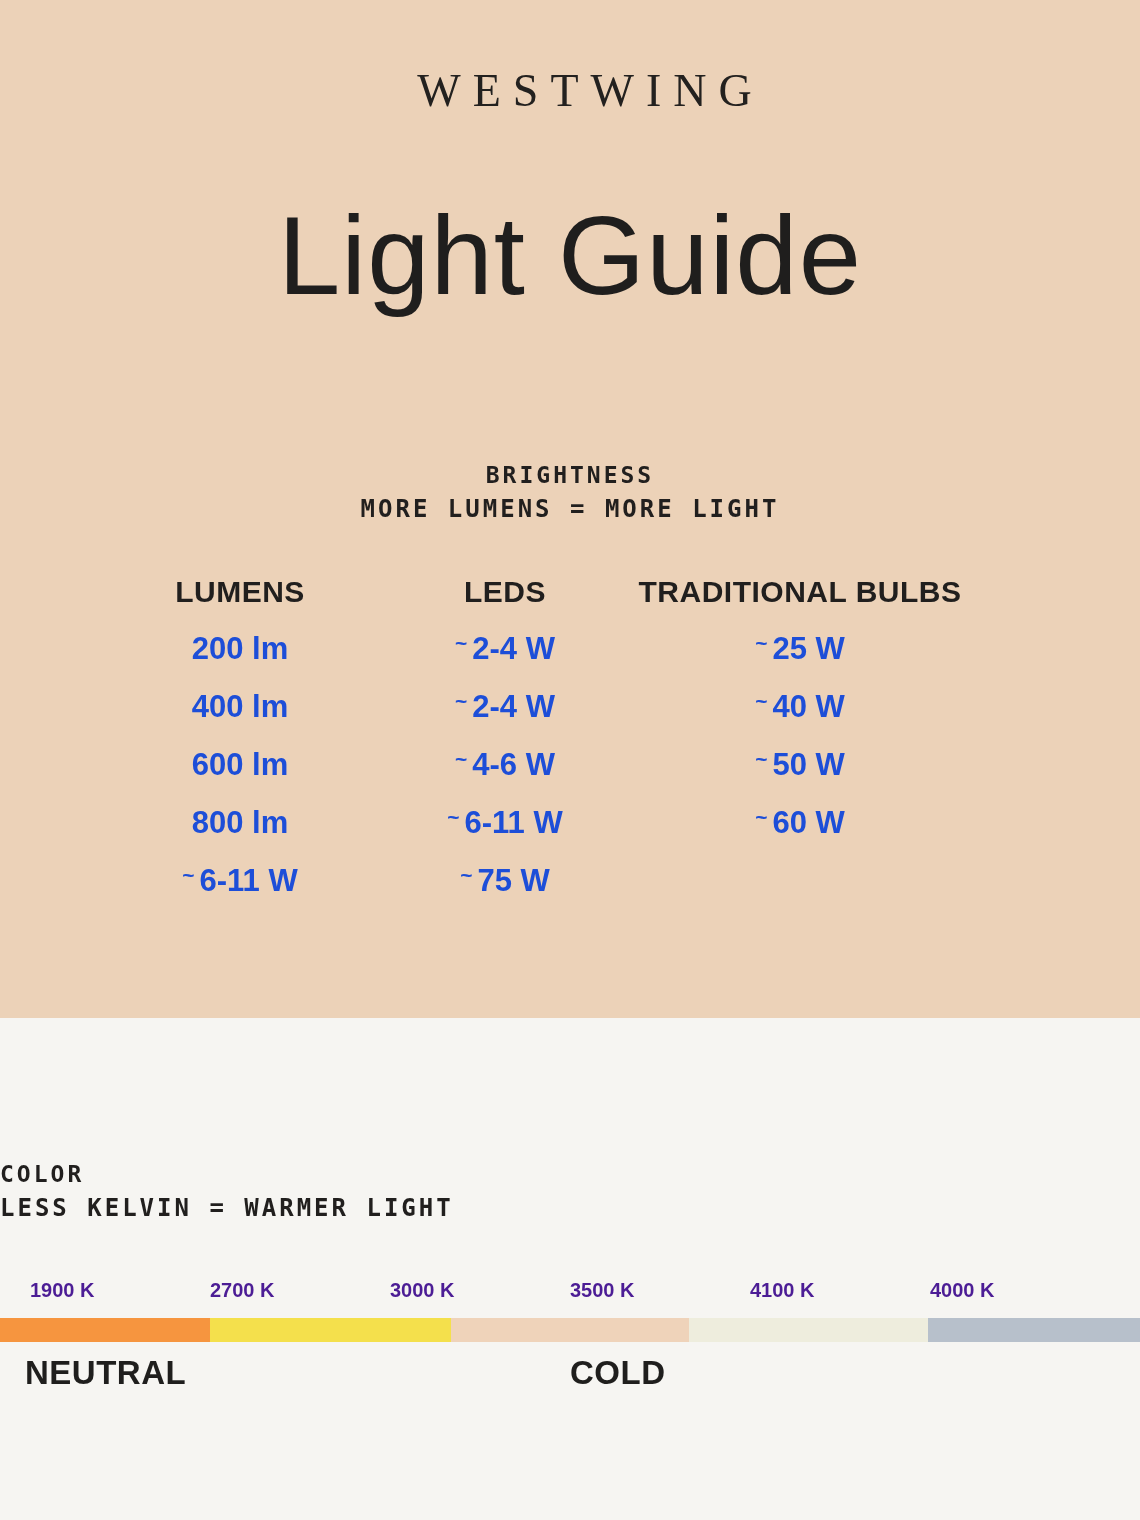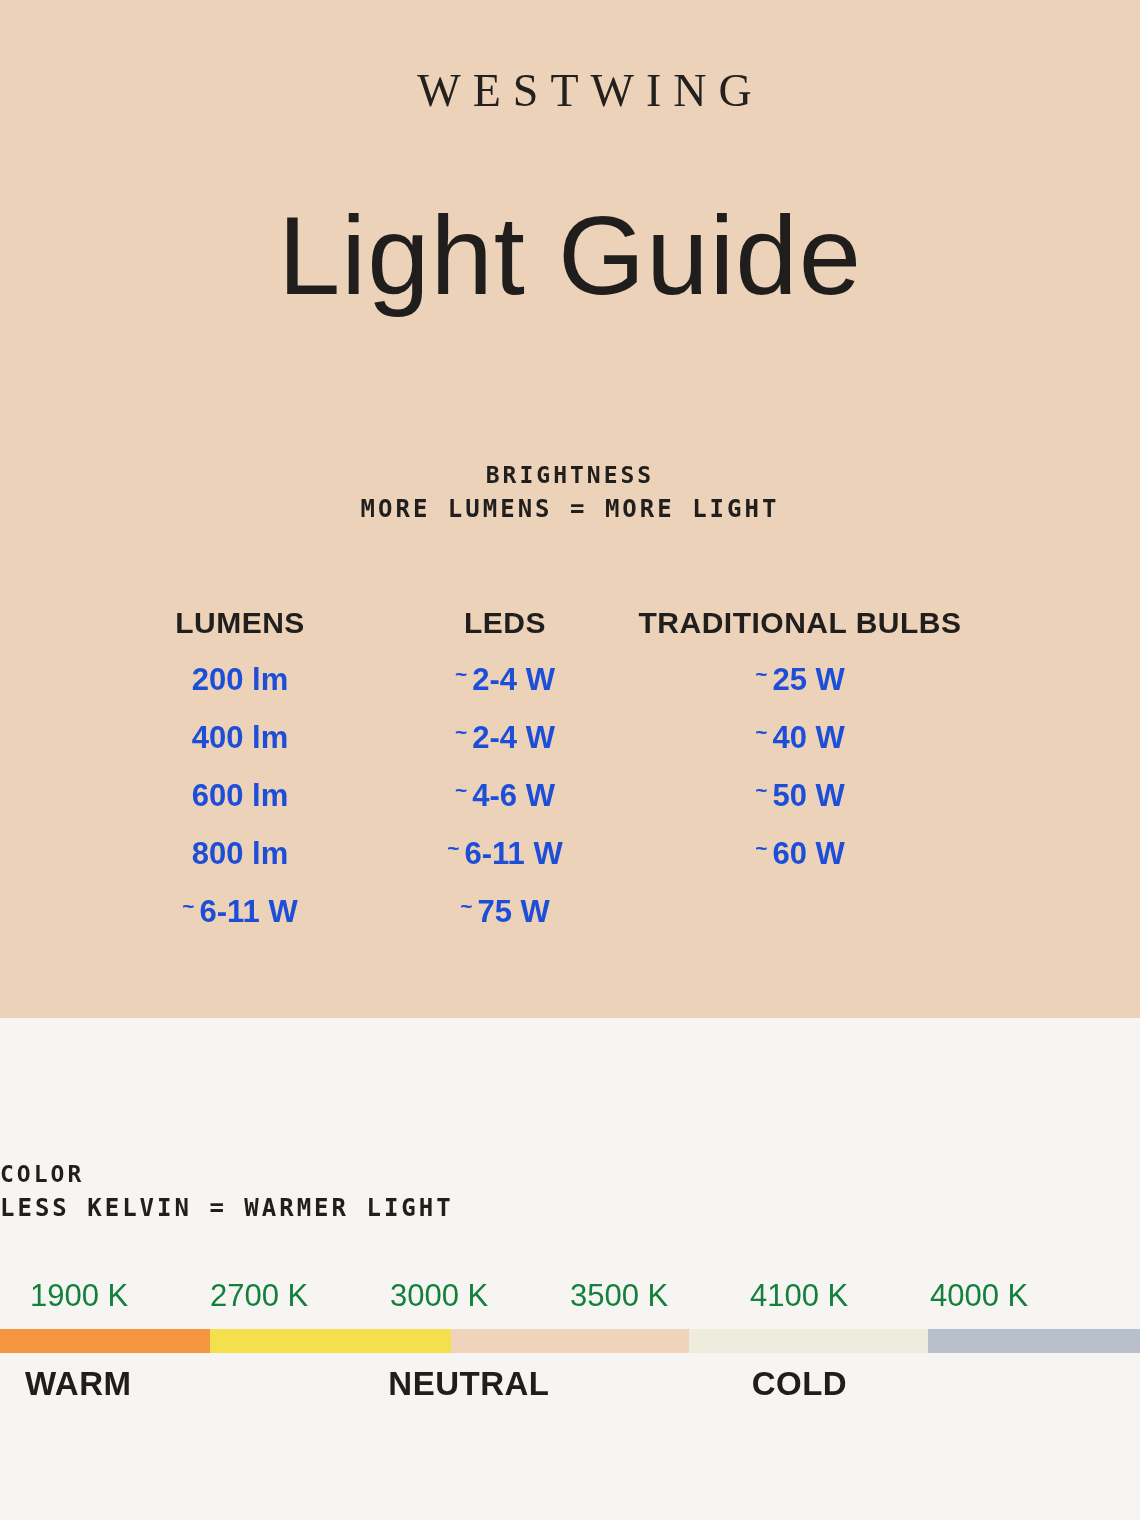--- a/index.html
+++ b/index.html
@@ -52,21 +52,21 @@
   .mono-sub {
     font-family: "DejaVu Sans Mono", monospace;
     font-size: 24px;
     font-weight: 600;
     letter-spacing: 3px;
     line-height: 1;
     margin-top: 10px;
   }
   .brightness-block { margin-top: 152px; }
   .lumens-table {
-    margin-top: 87px;
+    margin-top: 56px;
     margin-left: 100px;
     width: 870px;
     display: grid;
     grid-template-columns: 280px 250px 340px;
   }
   .lumens-table .th {
     font-size: 30px;
     font-weight: 700;
     letter-spacing: 0.5px;
     line-height: 1;
@@ -86,24 +86,24 @@
     margin-right: 5px;
   }
   .color-block { padding-top: 145px; }
   .kelvin-row {
     margin-top: 60px;
     padding: 0 30px;
     display: flex;
   }
   .kelvin-cell {
     flex: 1;
-    font-size: 31px;
-    font-weight: 400;
+    font-size: 20px;
+    font-weight: 700;
     line-height: 1;
-    color: #15803d;
+    color: #4c1d95;
   }
   .scale-bar {
     margin-top: 18px;
     width: 1140px;
     height: 24px;
     display: flex;
   }
   .scale-segment { height: 24px; }
   .temp-row {
     margin-top: 14px;
@@ -174,17 +174,16 @@
 
   <div class="scale-bar">
     <div class="scale-segment" style="background: rgb(246, 149, 63); width: 18.4%;"></div>
     <div class="scale-segment" style="background: rgb(244, 224, 76); width: 21.2%;"></div>
     <div class="scale-segment" style="background: rgb(239, 211, 186); width: 20.8%;"></div>
     <div class="scale-segment" style="background: rgb(238, 237, 221); width: 21%;"></div>
     <div class="scale-segment" style="background: rgb(183, 192, 203); width: 18.6%;"></div>
   </div>
 
   <div class="temp-row">
-    <div class="temp-cell">WARM</div>
     <div class="temp-cell">NEUTRAL</div>
     <div class="temp-cell">COLD</div>
   </div>
 </div>
 
 </body></html>

